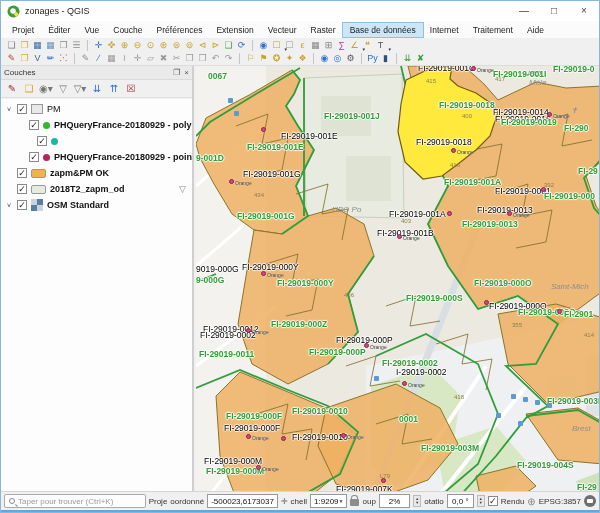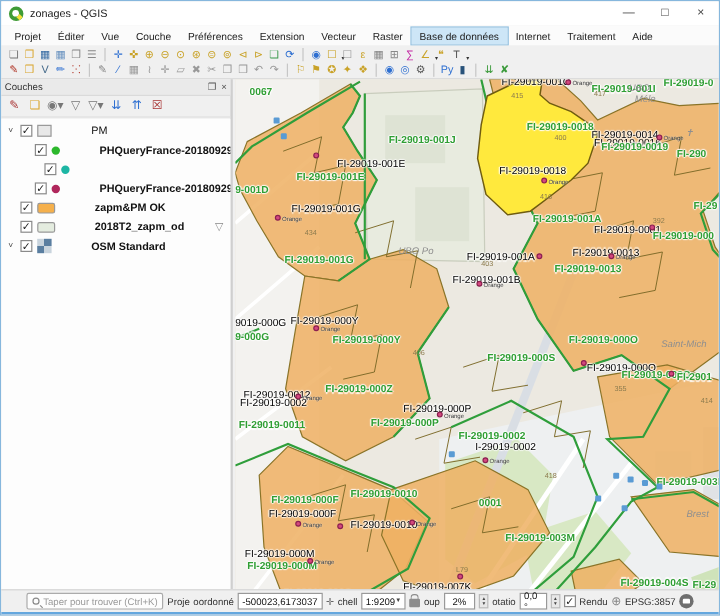--- a/index.html
+++ b/index.html
@@ -39,21 +39,21 @@
   .tree-row { height:16px; display:flex; align-items:center; gap:4px; padding-left:4px;
               position:relative; white-space:nowrap; }
   .tree-arrow { width:8px; font-size:7px; color:#444; text-align:center; }
   .cbx { width:10px; height:10px; border:1px solid #8a8a8a; background:#fff; font-size:9px;
          line-height:9px; text-align:center; color:#222; flex:none; }
   .dot { width:7px; height:7px; border-radius:50%; flex:none; }
   .swatch { width:15px; height:9px; border:1px solid #999; border-radius:2px; flex:none; }
   .checker { width:12px; height:12px; flex:none;
              background:conic-gradient(#5a7ea0 25%, #c9d4dd 0 50%, #5a7ea0 0 75%, #c9d4dd 0); }
   .grp-icon { width:12px; height:10px; border:1px solid #9a9a9a; background:#e8e8e8; flex:none; }
-  .lyr-label { font-weight:bold;margin-left:29px; }
+  .lyr-label { font-weight:bold; }
   .lyr-label.plain { font-weight:normal; }
   .lyr-label.active { text-decoration:underline; }
   .row-filter { position:absolute; right:6px; color:#888; font-size:9px; }
   
   #map { position:absolute; left:195px; top:65px; right:0; bottom:21px; overflow:hidden;
          background:#ece9e1; }
   #map svg { position:absolute; left:0; top:0; }
   .map-lbl { position:absolute; white-space:nowrap; pointer-events:none; }
   .lbl-black { color:#000; font-size:8.5px;
                text-shadow:1px 0 1px #fff,-1px 0 1px #fff,0 1px 1px #fff,0 -1px 1px #fff; }
@@ -62,21 +62,21 @@
   .lbl-osm { color:#8f8f8f; font-style:italic; font-size:8px; }
   .lbl-tiny { color:#8d7c4e; font-size:6px; }
   .pt { position:absolute; width:5px; height:5px; border-radius:50%;
         background:#d4487e; border:1px solid #8c2050; }
   .pt-lbl { position:absolute; font-size:5px; color:#333;
             text-shadow:0 0 1px #fff; }
   .poi { position:absolute; width:5px; height:5px; background:#5a9bd4; border-radius:1px; }
   
   #statusbar { position:absolute; left:0; bottom:0; width:100%; height:21px; background:#f0f0f0;
                border-top:1px solid #d5d5d5; border-bottom:2px solid #64a7de;
-               display:flex; align-items:center; font-size:8px; color:#333; padding:0 21px; gap:3px; }
+               display:flex; align-items:center; font-size:8px; color:#333; padding:0 3px; gap:3px; }
   #search-box { width:190px; height:14px; border:1px solid #ababab; border-radius:2px;
                 background:#fdfdfd; display:flex; align-items:center; gap:3px; padding:0 4px;
                 color:#9a9a9a; }
   .mag { width:6px; height:6px; border:1px solid #8a8a8a; border-radius:50%; position:relative; flex:none;}
   .mag::after { content:""; position:absolute; width:3px; height:1px; background:#8a8a8a;
                 transform:rotate(45deg); left:5px; top:6px; }
   .sb-input { height:14px; border:1px solid #999; background:#fff; display:flex; align-items:center;
               justify-content:center; padding:0 3px; color:#111; }
   .spin { display:inline-flex; flex-direction:column; font-size:4px; line-height:4px; color:#444;
           border:1px solid #bbb; background:#e8e8e8; padding:1px 1px; }
@@ -361,21 +361,21 @@
       <div class="map-lbl lbl-green" style="left: 368px; top: 57px;">FI-290</div>
       <div class="map-lbl lbl-green" style="left: 382px; top: 100px;">FI-29</div>
       <div class="map-lbl lbl-green" style="left: 348px; top: 125px;">FI-29019-000</div>
       <div class="map-lbl lbl-green" style="left: 186px; top: 292px;">FI-29019-0002</div>
       <div class="map-lbl lbl-green" style="left: 30px; top: 345px;">FI-29019-000F</div>
       <div class="map-lbl lbl-green" style="left: 96px; top: 340px;">FI-29019-0010</div>
       <div class="map-lbl lbl-green" style="left: 10px; top: 400px;">FI-29019-000M</div>
       <div class="map-lbl lbl-green" style="left: 40px; top: 424px;">FI-29019-000C</div>
       <div class="map-lbl lbl-green" style="left: 351px; top: 330px;">FI-29019-003H</div>
       <div class="map-lbl lbl-green" style="left: 225px; top: 377px;">FI-29019-003M</div>
-      <div class="map-lbl lbl-green" style="left: 321px; top: 394px; margin-top: 20px;">FI-29019-004S</div>
+      <div class="map-lbl lbl-green" style="left: 321px; top: 394px;">FI-29019-004S</div>
       <div class="map-lbl lbl-green" style="left: 203px; top: 348px;">0001</div>
       <div class="map-lbl lbl-green" style="left: 203px; top: 425px;">000K</div>
       <div class="map-lbl lbl-green" style="left: 381px; top: 416px;">FI-29</div>
       <div class="map-lbl lbl-osm" style="left: 328px; top: 3px;">UBO</div>
       <div class="map-lbl lbl-osm" style="left: 333px; top: 12px;">Méle</div>
       <div class="map-lbl lbl-osm" style="left: 355px; top: 216px;">Saint-Mich</div>
       <div class="map-lbl lbl-osm" style="left: 136px; top: 139px;">UBO Po</div>
       <div class="map-lbl lbl-osm" style="left: 376px; top: 358px;">Brest</div>
       <div class="map-lbl lbl-osm" style="left: 375px; top: 40px;">✝</div>
       <div class="map-lbl lbl-tiny" style="left: 230px; top: 12px;">415</div>

